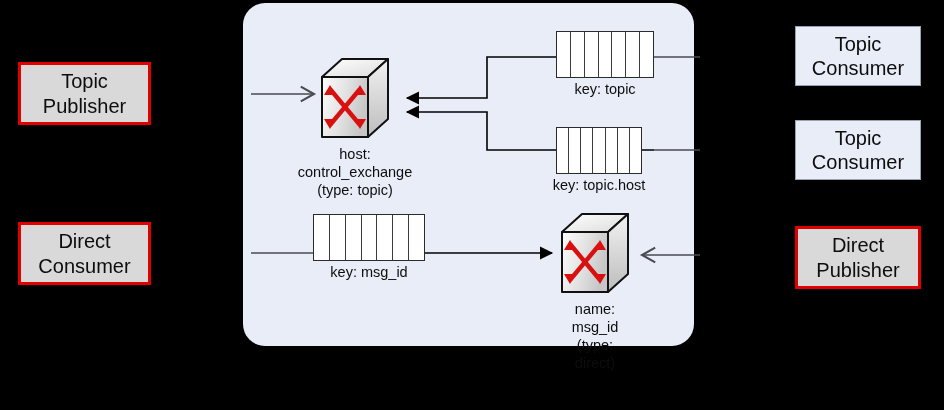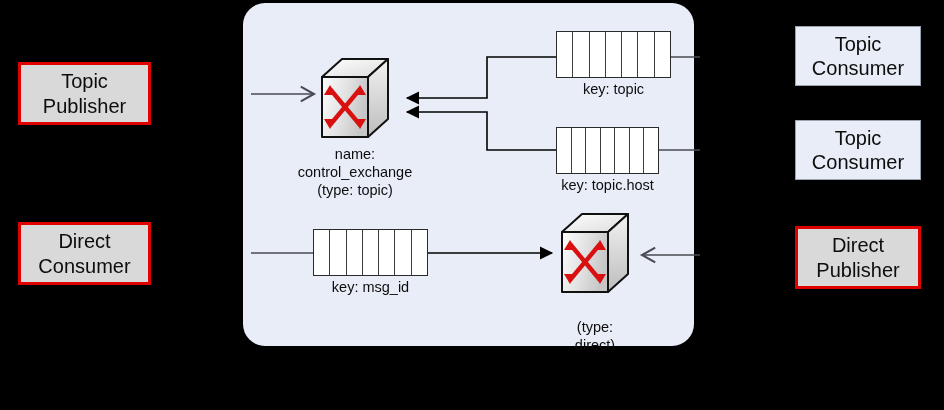--- a/index.html
+++ b/index.html
@@ -23,38 +23,38 @@
   .endpoint.red{ background:#d9d9d9;border:3px solid #e00000; }
   .endpoint.plain{ background:#e8edf7;border:1px solid #9aa3b0; }
 
   #pub-topic   {left:18px;  top:62px;  width:133px;height:63px;}
   #cons-direct {left:18px;  top:222px; width:133px;height:63px;}
   #cons-topic-1{left:795px; top:26px;  width:126px;height:60px;}
   #cons-topic-2{left:795px; top:120px; width:126px;height:60px;}
   #pub-direct  {left:795px; top:226px; width:126px;height:63px;}
 
   
-  .queue{position:absolute;padding-left:17px;}
+  .queue{position:absolute;}
   .queue .bars{
     position:absolute;left:0;top:0;width:100%;height:100%;
     box-sizing:border-box;background:#fff;border:1.6px solid #2b2b2b;
     display:flex;
   }
   .queue .bars i{
     flex:1 1 0;border-right:1.6px solid #3c3c3c;display:block;
   }
   .queue .bars i:last-child{border-right:none;}
   .queue .qlabel{
     position:absolute;left:50%;transform:translateX(-50%);
     top:100%;margin-top:3px;white-space:nowrap;
     font-size:14.5px;color:#0d0d0d;
   }
   #q-topic      {left:556px;top:31px; width:98px;height:47px;}
   #q-topic-host {left:556px;top:127px;width:86px;height:47px;}
-  #q-msg-id     {left:313px;top:229px;width:98px;height:47px;}
+  #q-msg-id     {left:313px;top:214px;width:112px;height:47px;}
 
   
   .exchange{position:absolute;}
   .exchange svg{display:block;}
   .exchange .exlabel{
     position:absolute;left:50%;transform:translateX(-50%);
     top:100%;margin-top:2px;white-space:pre-line;text-align:center;
     font-size:14.5px;line-height:1.25;color:#0d0d0d;
   }
   #ex-control{left:316px;top:57px; width:78px;height:86px;}
@@ -184,35 +184,35 @@
         <path d="M14,32 L44,68"></path>
         <path d="M44,32 L14,68"></path>
       </g>
       <g fill="#d81010">
         <path d="M14,28 L20,38 L8,38 z"></path>
         <path d="M44,28 L50,38 L38,38 z"></path>
         <path d="M14,72 L8,62 L20,62 z"></path>
         <path d="M44,72 L38,62 L50,62 z"></path>
       </g>
     </svg>
-    <div class="exlabel"><span>name: control_exchange</span><br><span>(type: topic)</span></div>
+    <div class="exlabel"><span>host: control_exchange</span><br><span>(type: topic)</span></div>
   </div>
 
   <div class="exchange" id="ex-msgid">
     <svg width="78" height="86" viewBox="0 0 78 86" xmlns="http://www.w3.org/2000/svg">
       <path d="M6,20 L26,2 L72,2 L52,20 z" fill="url(#gTop1)" stroke="#111" stroke-width="2" stroke-linejoin="round"></path>
       <path d="M52,20 L72,2 L72,62 L52,80 z" fill="url(#gSide1)" stroke="#111" stroke-width="2" stroke-linejoin="round"></path>
       <rect x="6" y="20" width="46" height="60" fill="url(#gFace1)" stroke="#111" stroke-width="2" stroke-linejoin="round"></rect>
       <g stroke="#d81010" stroke-width="4.4" fill="none" stroke-linecap="butt">
         <path d="M14,32 L44,68"></path>
         <path d="M44,32 L14,68"></path>
       </g>
       <g fill="#d81010">
         <path d="M14,28 L20,38 L8,38 z"></path>
         <path d="M44,28 L50,38 L38,38 z"></path>
         <path d="M14,72 L8,62 L20,62 z"></path>
         <path d="M44,72 L38,62 L50,62 z"></path>
       </g>
     </svg>
-    <div class="exlabel"><br><span>(type: direct)</span></div>
+    <div class="exlabel"><span>name: msg_id</span><br><span>(type: direct)</span></div>
   </div>
 
 </div>
 
 </body></html>

